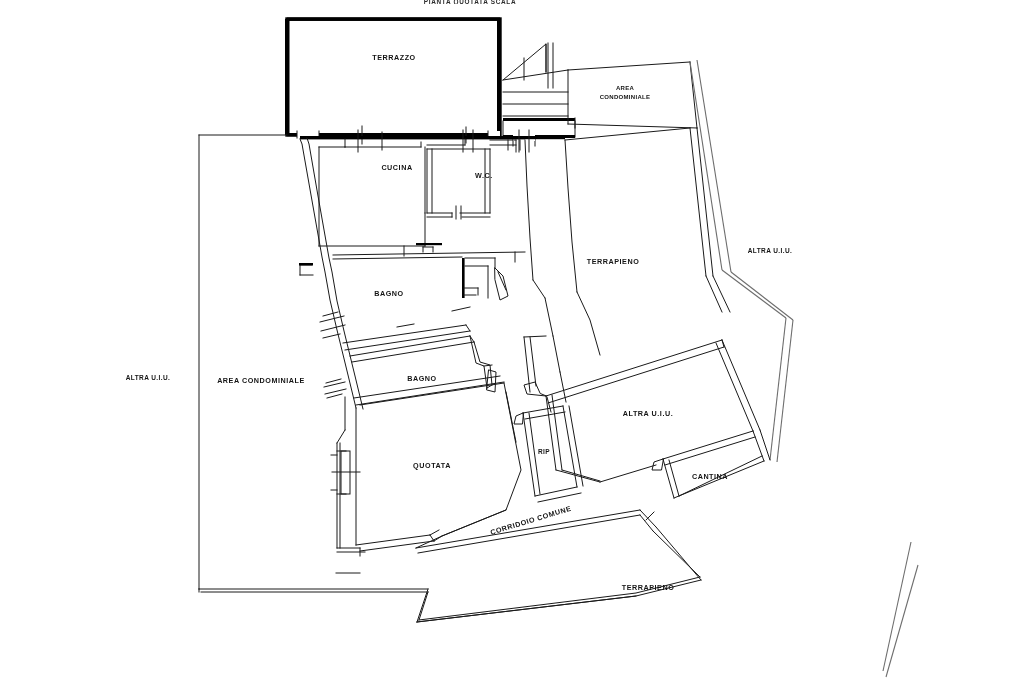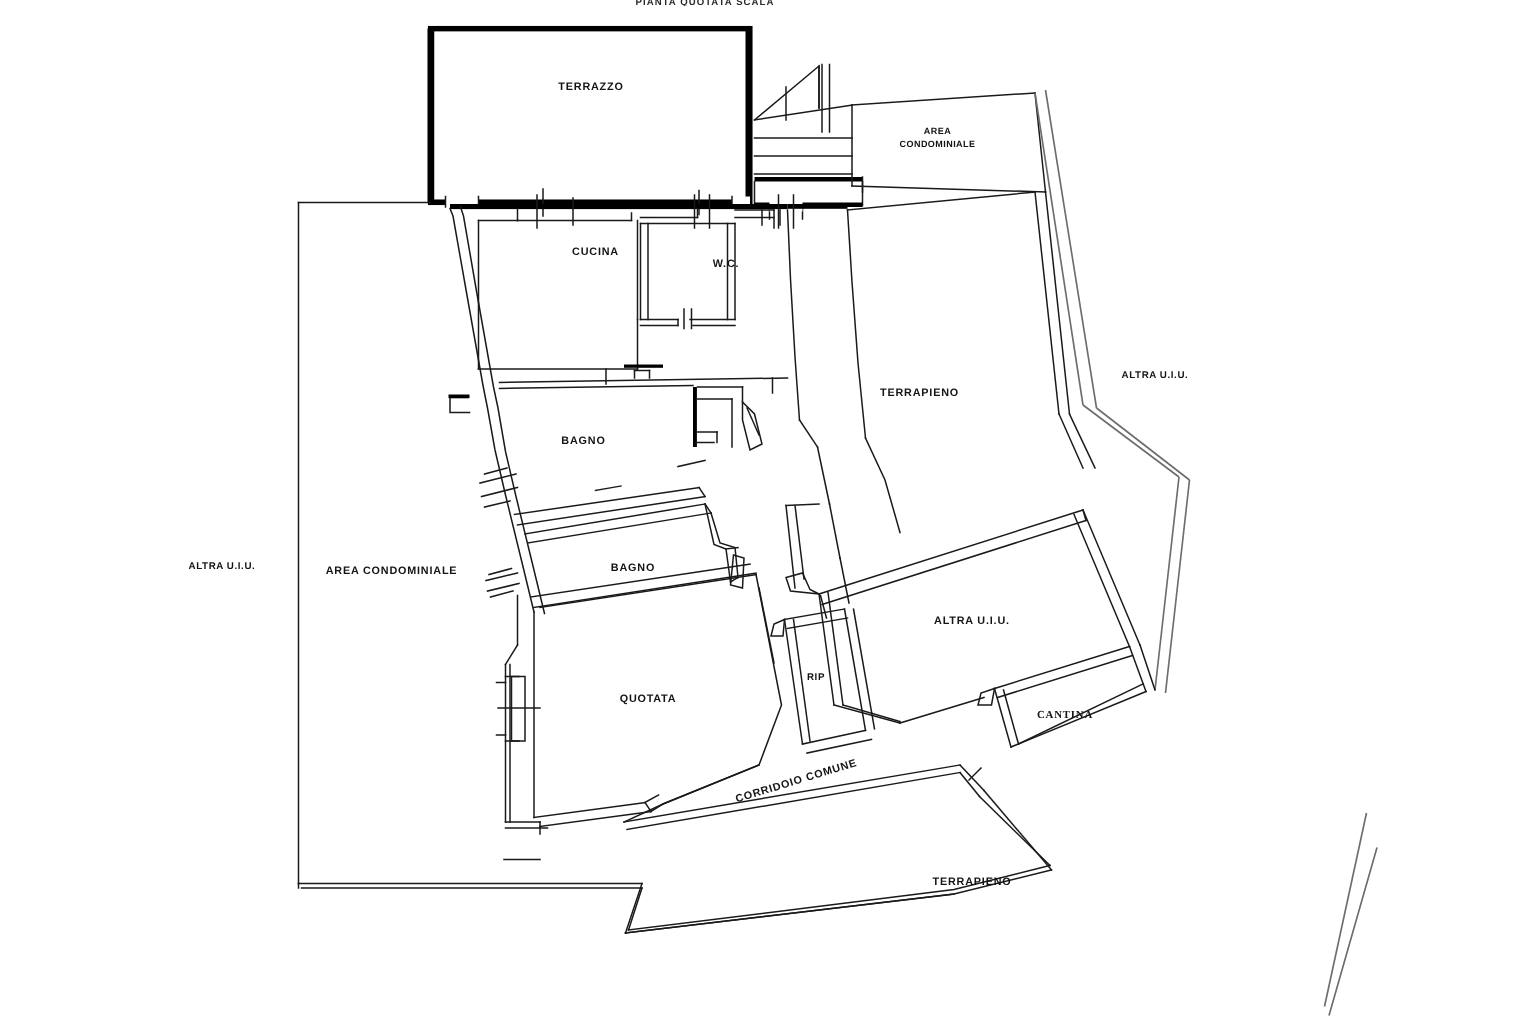--- a/index.html
+++ b/index.html
@@ -386,19 +386,19 @@
   <div class="room-label label-small" style="left:544px; top:452px;">RIP</div>
 
   <div class="room-label label-small" style="left:148px; top:378px;">ALTRA U.I.U.</div>
 
   <div class="room-label" style="left:261px; top:381px;">AREA  CONDOMINIALE</div>
 
   <div class="room-label label-small" style="left:770px; top:251px;">ALTRA U.I.U.</div>
 
   <div class="room-label" style="left:648px; top:414px;">ALTRA U.I.U.</div>
 
-  <div class="room-label" style="left:710px; top:477px;font-family:Liberation Serif, serif;">CANTINA</div>
+  <div class="room-label" style="left:710px; top:477px;">CANTINA</div>
 
   <div class="room-label label-rot-corridoio" style="left:531px; top:521px;">CORRIDOIO COMUNE</div>
 
   <div class="room-label" style="left:648px; top:588px;">TERRAPIENO</div>
 
 </div>
 
 </body></html>

